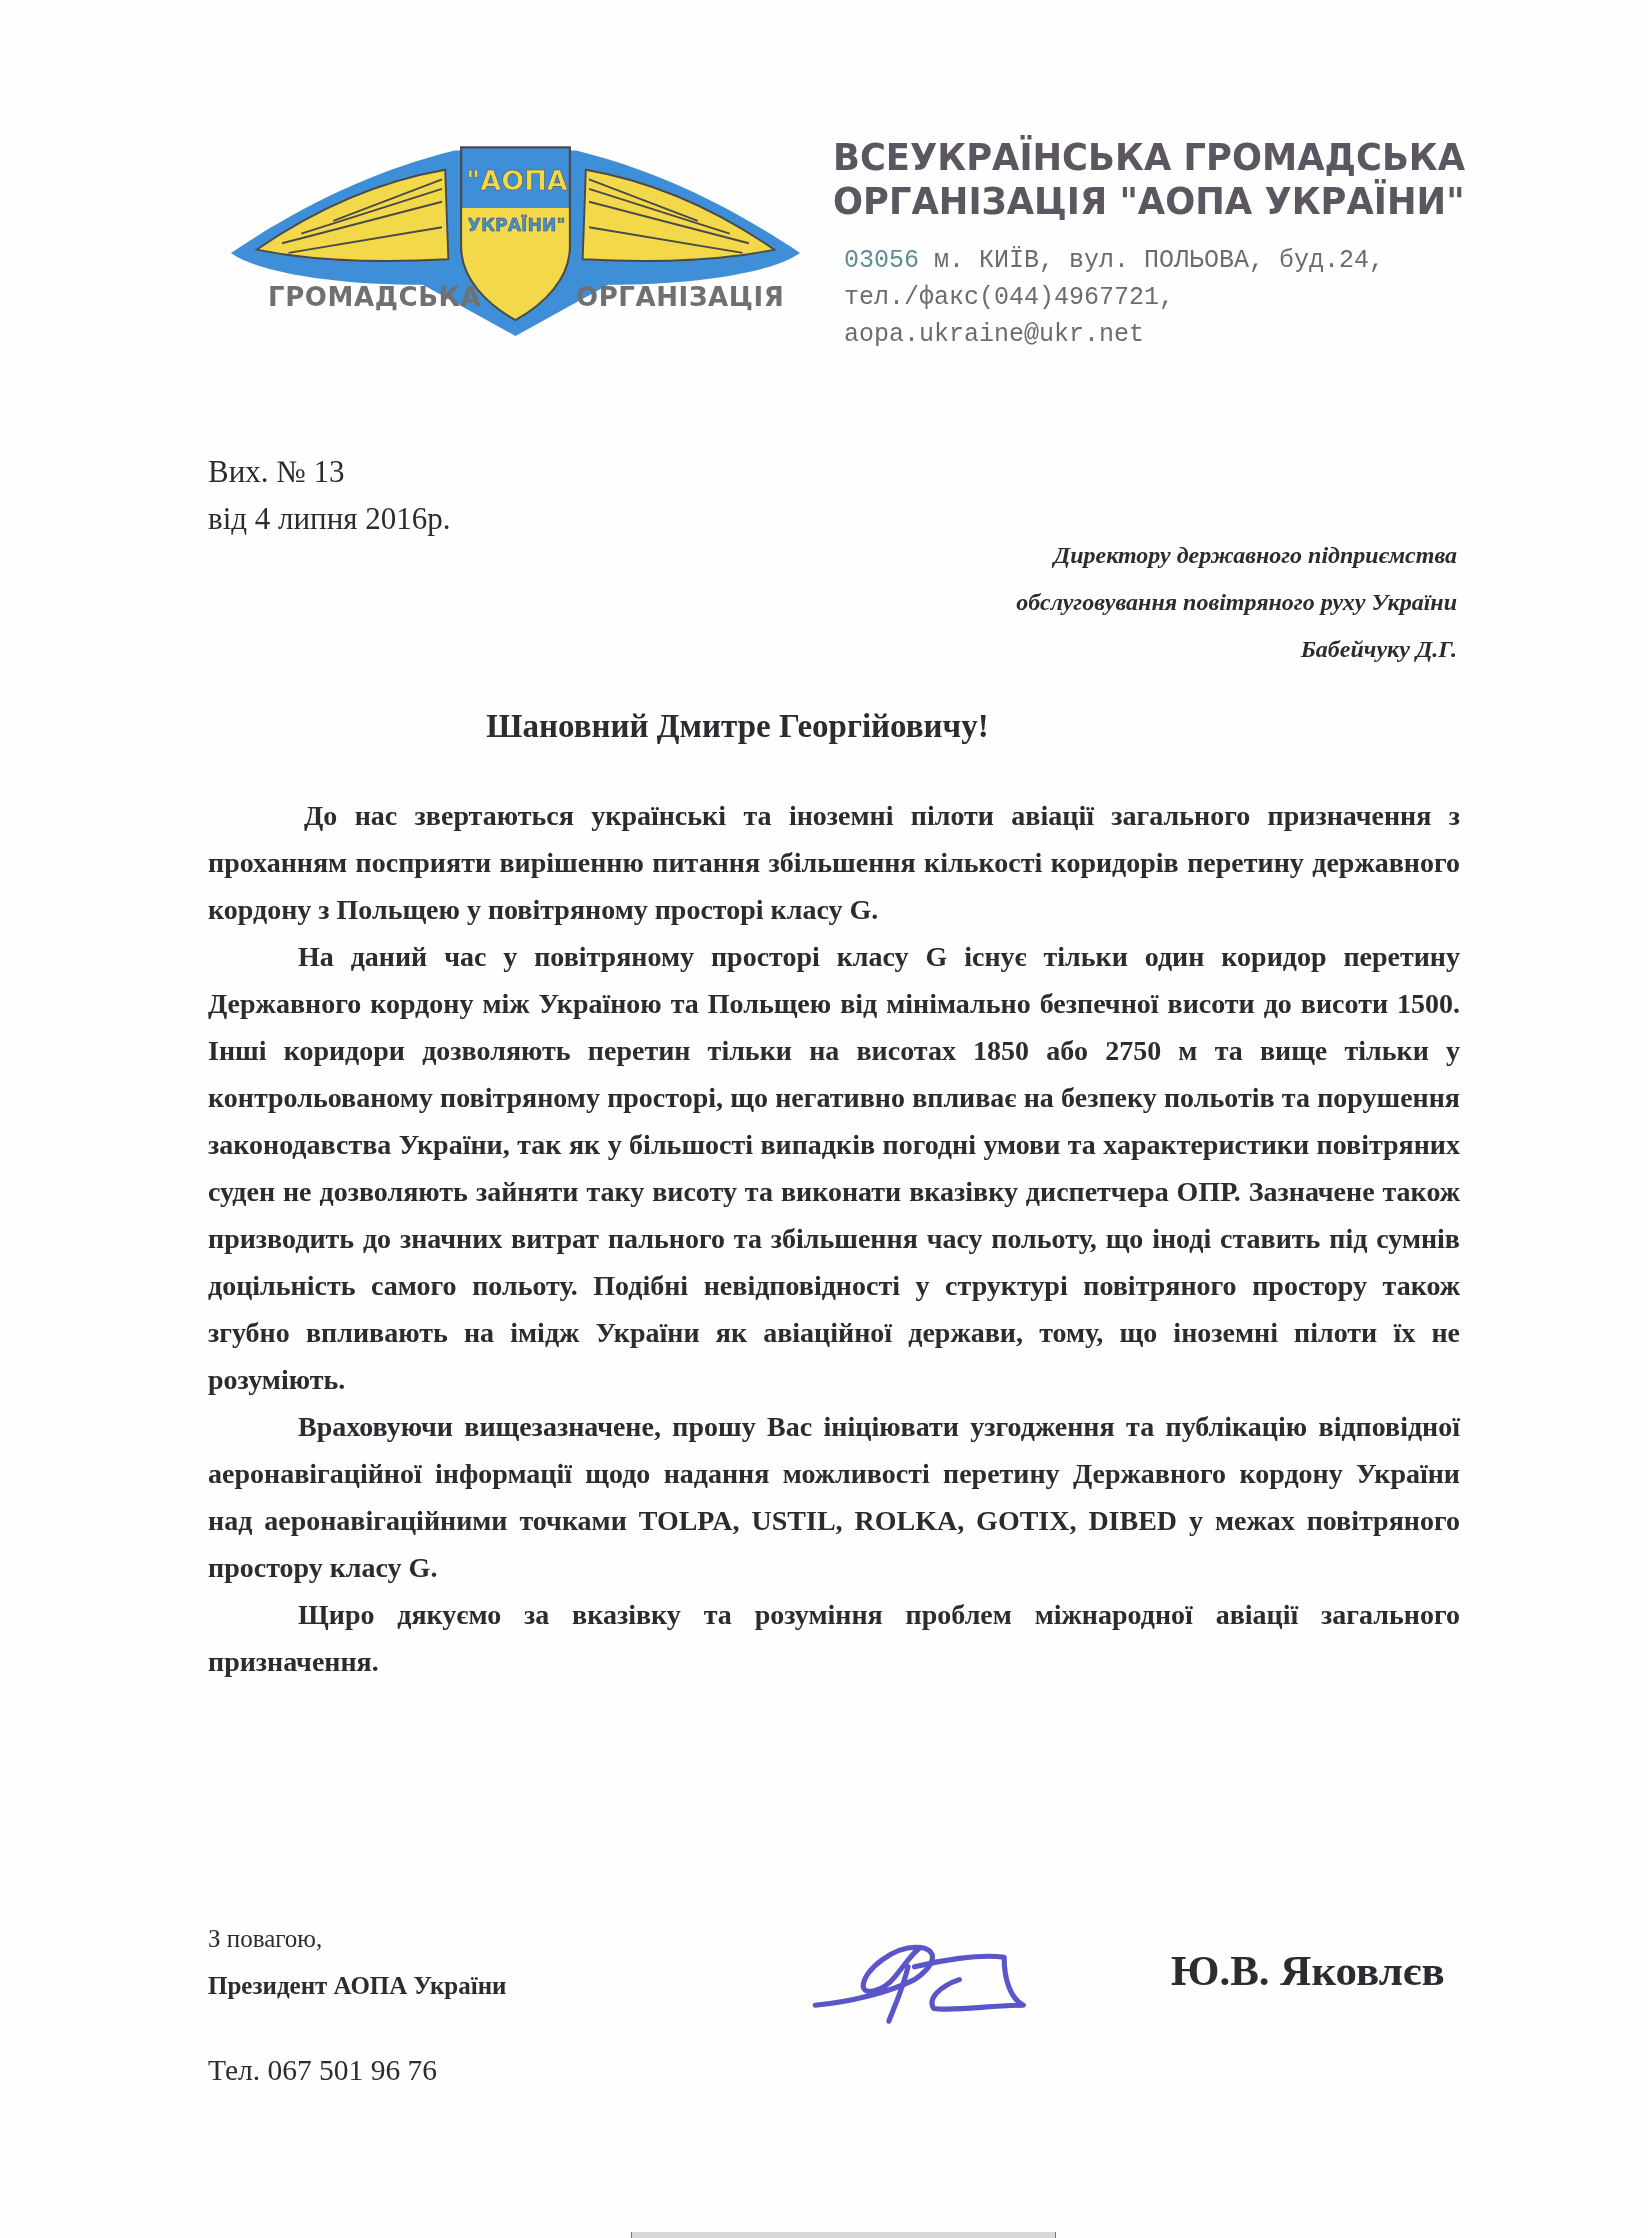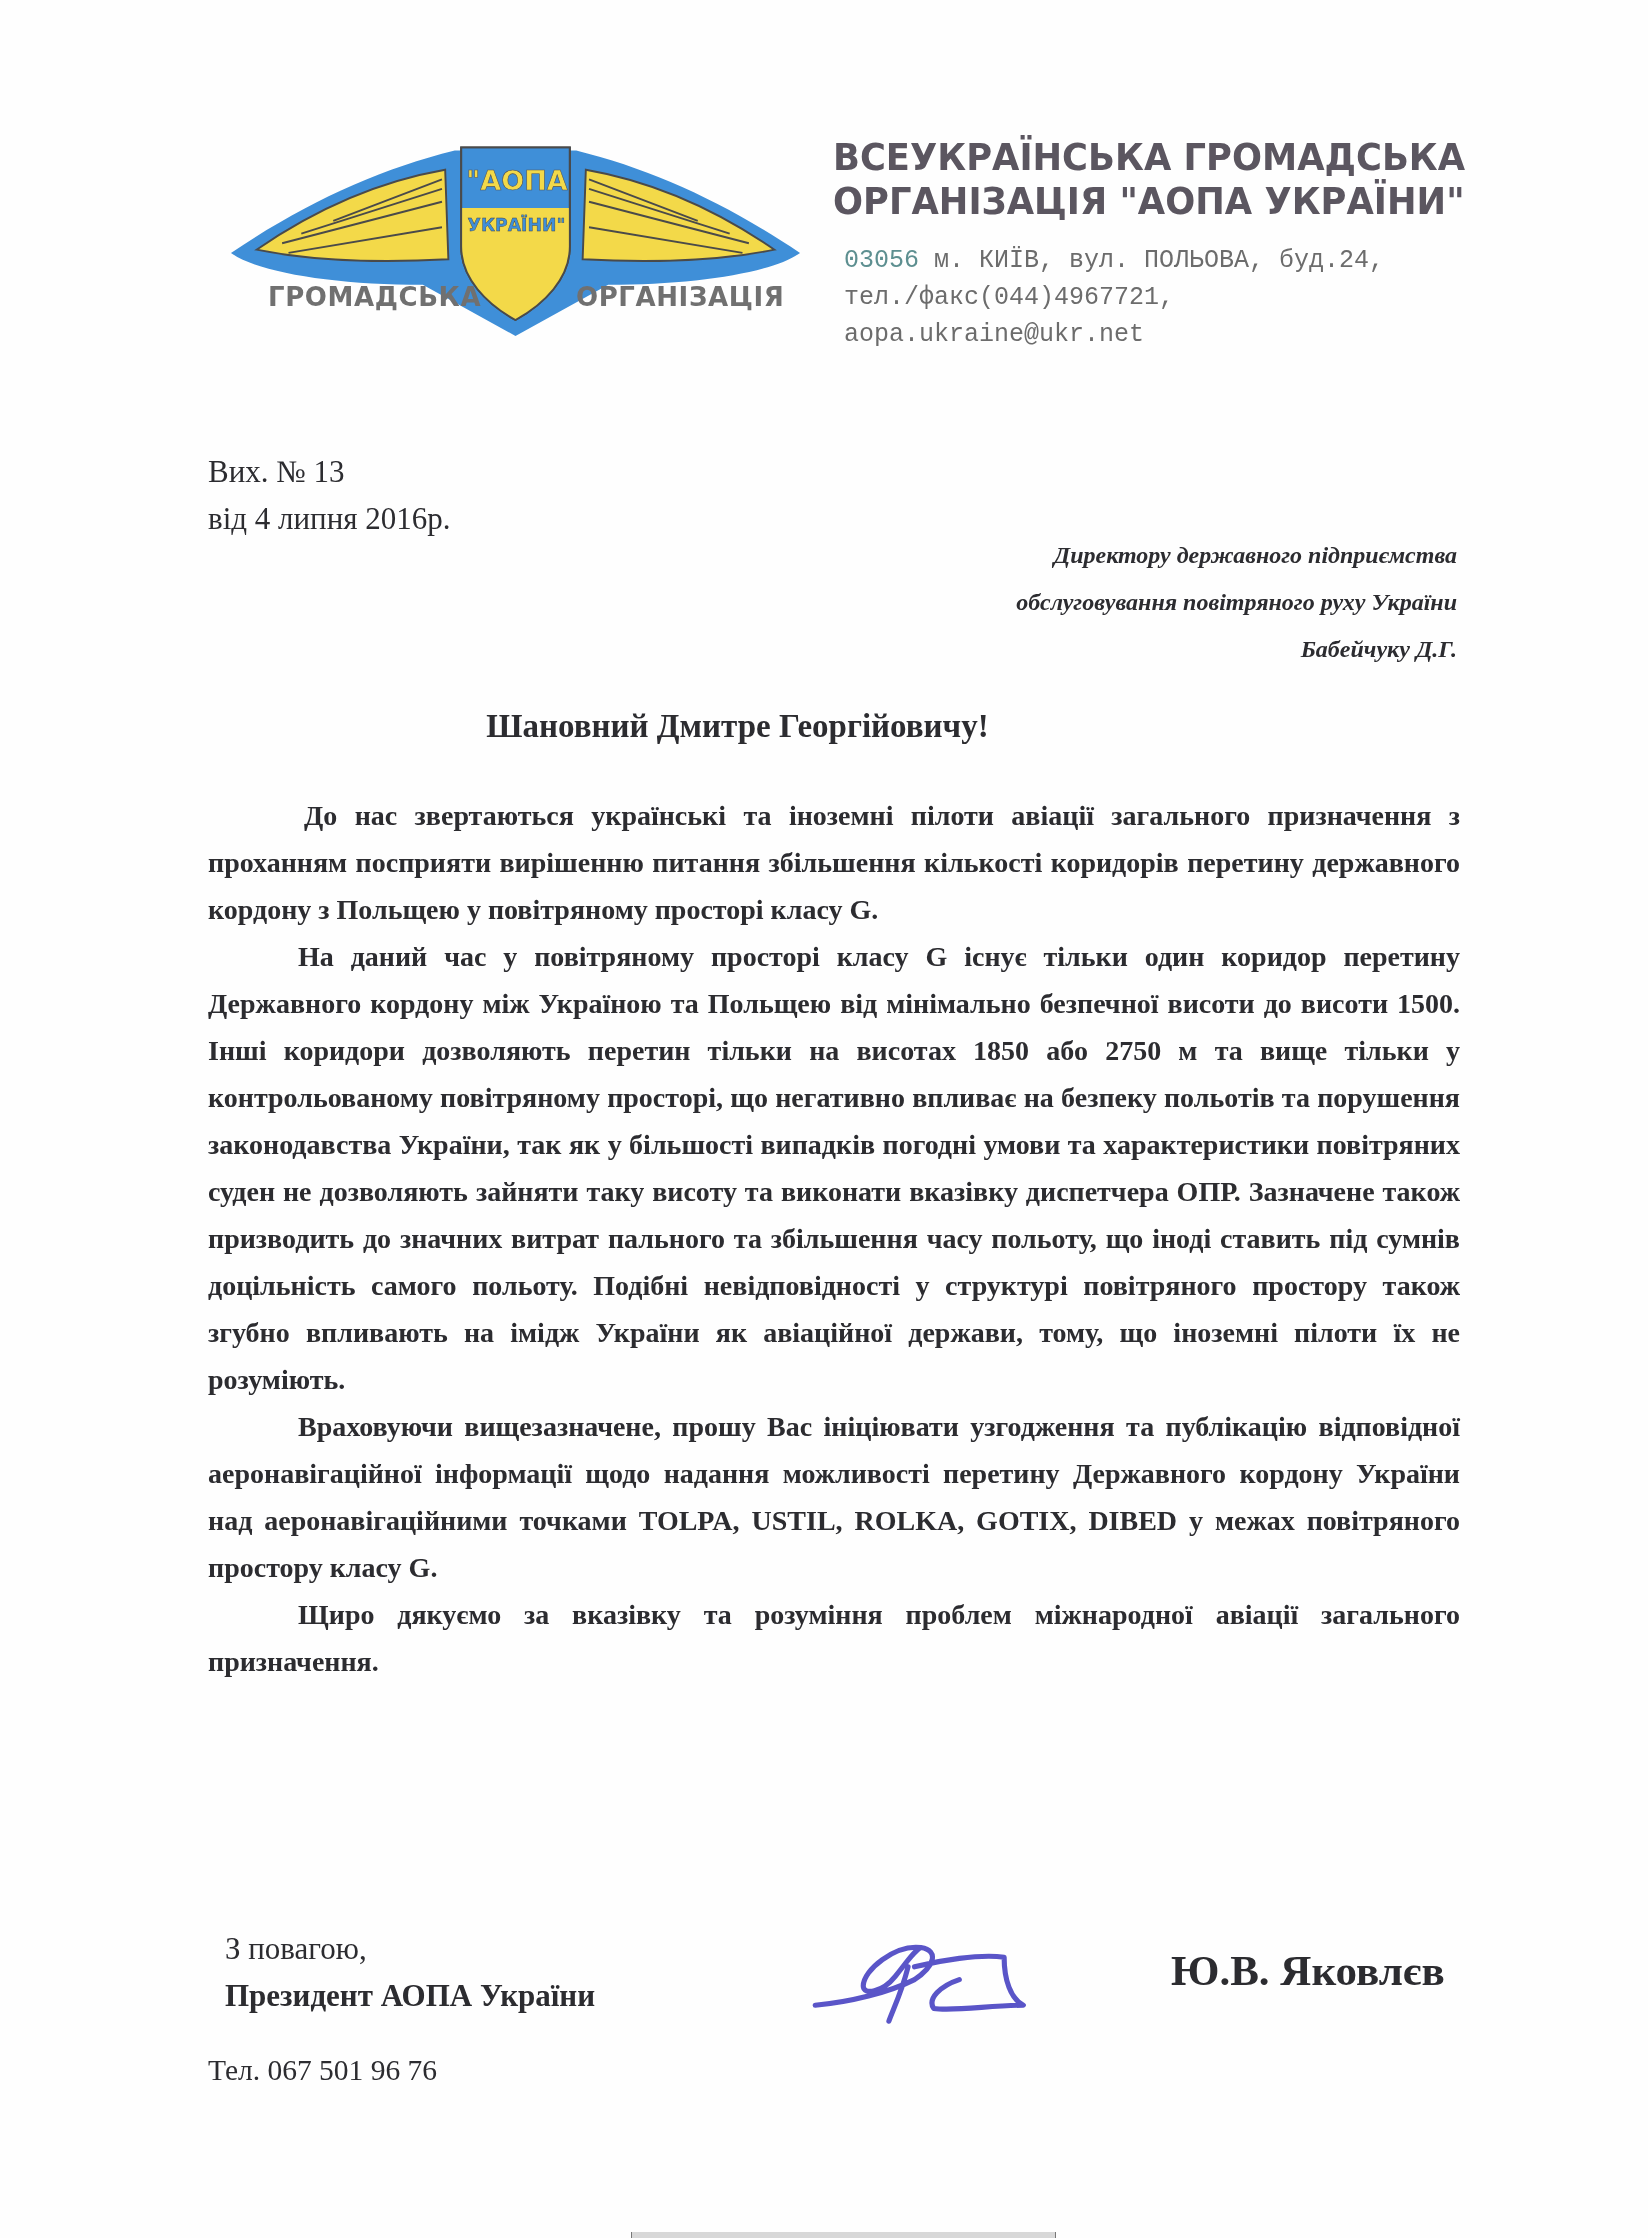--- a/index.html
+++ b/index.html
@@ -21,21 +21,21 @@
   .serif { font-family: "Liberation Serif", serif; color: #2c2c30; }
   .ref { position: absolute; left: 208px; top: 448px; font-size: 31px; line-height: 47px; }
   .addressee { position: absolute; right: 192px; top: 532px; text-align: right; font-weight: bold; font-size: 24px; line-height: 47px; font-style: italic; }
   .salutation { position: absolute; left: 0; width: 1475px; top: 703px; text-align: center; font-weight: bold; font-size: 33px; line-height: 47px; }
 
   .body { position: absolute; left: 208px; top: 792px; width: 1252px; font-size: 28px; line-height: 47px; text-align: justify; font-weight: bold; }
   .body p { margin: 0; text-indent: 96px; }
   .body p.p2, .body p.p3, .body p.p4 { text-indent: 90px; }
 
   
-  .closing { position: absolute; left: 225px; top: 1915px; font-size: 31px; line-height: 47px; margin-top: 10px; }
+  .closing { position: absolute; left: 208px; top: 1915px; font-size: 25px; line-height: 47px; }
   .closing .title { font-weight: bold; }
   .signature { position: absolute; left: 812px; top: 1941px; width: 269px; height: 90px; }
   .signer { position: absolute; left: 1171px; top: 1947px; font-size: 43px; font-weight: bold; line-height: 47px; }
   .phone { position: absolute; left: 208px; top: 2047px; font-size: 29.5px; line-height: 47px; }
 
   .scan-mark { position: absolute; left: 631px; top: 2232px; width: 423px; height: 6.4px; background: #d8d8d8; border-left: 1.3px solid #777; border-right: 1.3px solid #777; }
 </style>
 </head>
 <body>
 

